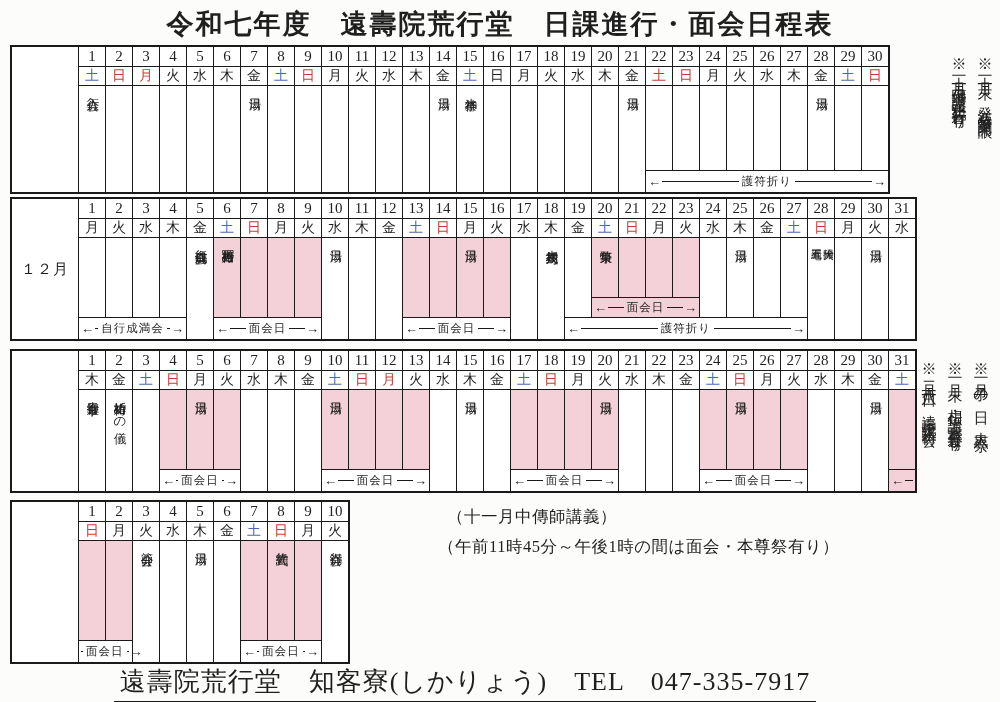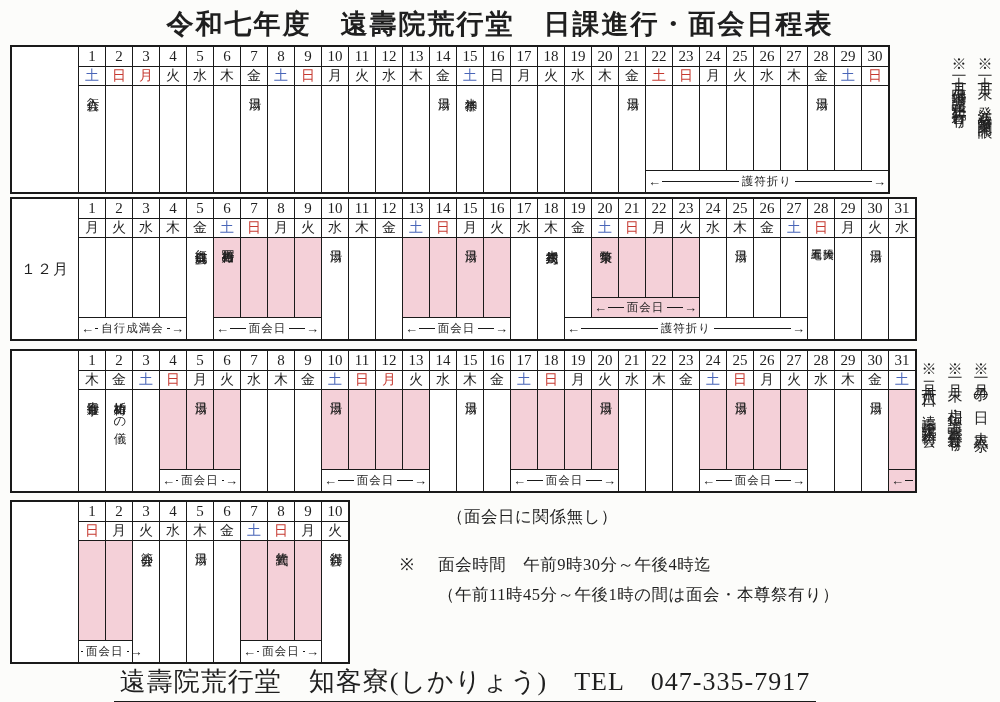--- a/index.html
+++ b/index.html
@@ -561,24 +561,21 @@
     <div>※十一月中傳師講義・止観行有り</div>
   </div>
 
   <div class="vnotes" style="left:914px;top:352px;height:300px;width:80px;">
     <div>※一月子の日　大黒祭</div>
     <div>※一月末　相伝・講義・本尊祭有り</div>
     <div>※二月十八日　遠壽院大祈祷会</div>
   </div>
 
   <div class="notes">
-    <div class="nline2">（面会日に関係無し）</div>
-    <div class="nline3">
-      <span class="nm">※</span><span>面会時間　午前9時30分～午後4時迄</span>
-    </div>
+    <div class="nline2">（十一月中傳師講義）</div>
     <div class="nline4">（午前11時45分～午後1時の間は面会・本尊祭有り）</div>
   </div>
 
   <div class="footer">
     <span>遠壽院荒行堂　知客寮(しかりょう)　TEL　047-335-7917</span>
   </div>
 
 </div>
 
 </body></html>

